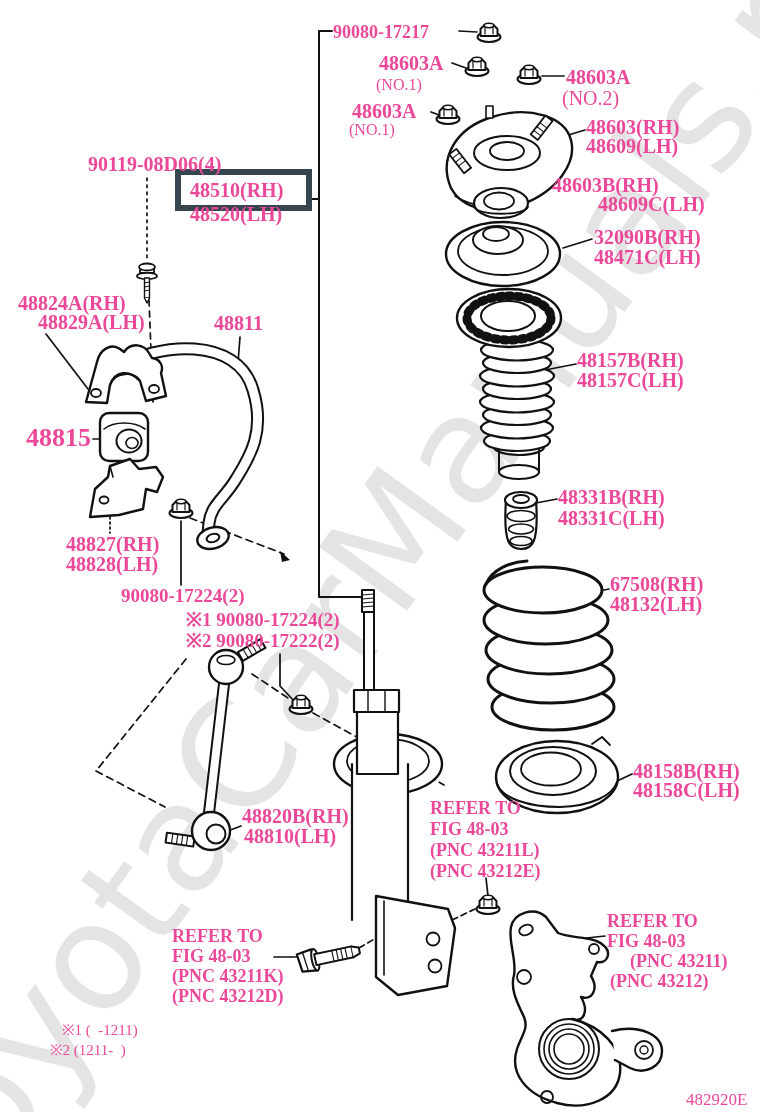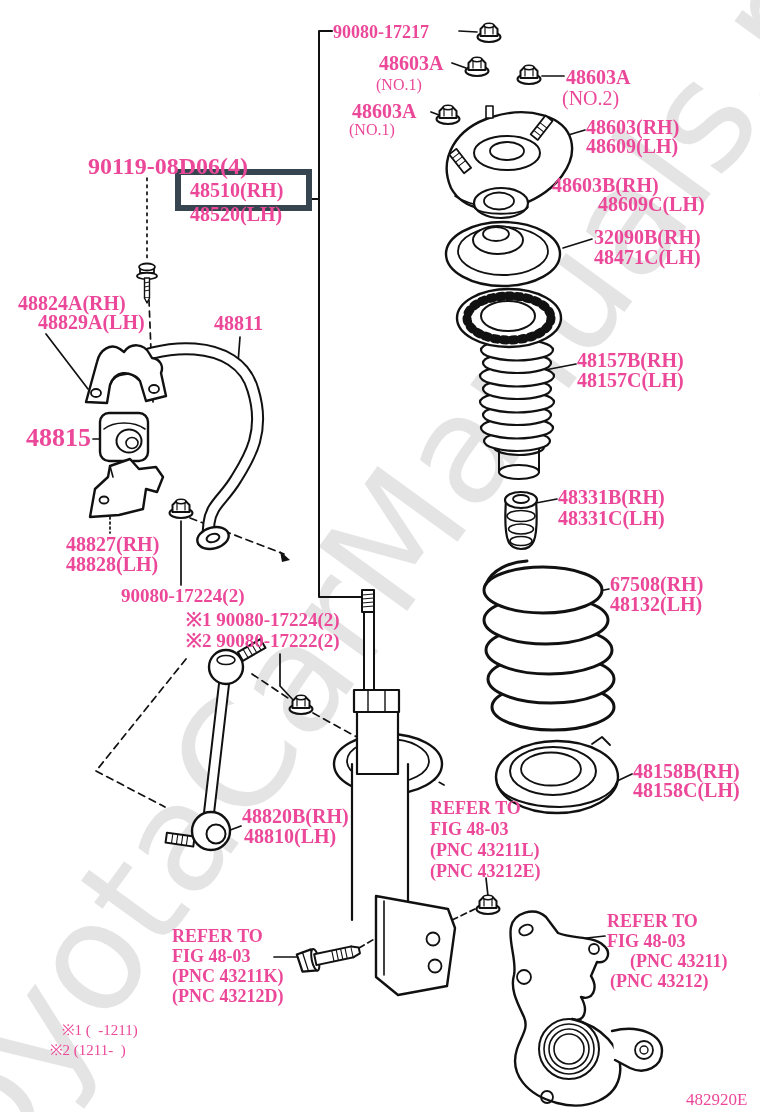--- a/index.html
+++ b/index.html
@@ -302,21 +302,21 @@
       <div class="label" style="left: 594px; top: 227px; font-size: 20px;">32090B(RH)</div>
       <div class="label" style="left: 594px; top: 247px; font-size: 20px;">48471C(LH)</div>
       <div class="label" style="left: 577px; top: 350px; font-size: 20px;">48157B(RH)</div>
       <div class="label" style="left: 577px; top: 370px; font-size: 20px;">48157C(LH)</div>
       <div class="label" style="left: 558px; top: 487px; font-size: 20px;">48331B(RH)</div>
       <div class="label" style="left: 558px; top: 508px; font-size: 20px;">48331C(LH)</div>
       <div class="label" style="left: 610px; top: 574px; font-size: 20px;">67508(RH)</div>
       <div class="label" style="left: 610px; top: 594px; font-size: 20px;">48132(LH)</div>
       <div class="label" style="left: 633px; top: 761px; font-size: 20px;">48158B(RH)</div>
       <div class="label" style="left: 633px; top: 780px; font-size: 20px;">48158C(LH)</div>
-      <div class="label" style="left: 88px; top: 154px; font-size: 24px;">90119-08D06(4)</div>
+      <div class="label" style="left: 88px; top: 154px; font-size: 20px;">90119-08D06(4)</div>
       <div class="label" style="left: 190px; top: 180px; font-size: 20px;">48510(RH)</div>
       <div class="label" style="left: 190px; top: 204px; font-size: 20px;">48520(LH)</div>
       <div class="label" style="left: 18px; top: 293px; font-size: 20px;">48824A(RH)</div>
       <div class="label" style="left: 18px; top: 312px; font-size: 20px; margin-left: 20px;">48829A(LH)</div>
       <div class="label" style="left: 214px; top: 313px; font-size: 20px;">48811</div>
       <div class="label" style="left: 26px; top: 424px; font-size: 26px;">48815</div>
       <div class="label" style="left: 66px; top: 534px; font-size: 20px;">48827(RH)</div>
       <div class="label" style="left: 66px; top: 554px; font-size: 20px;">48828(LH)</div>
       <div class="label" style="left: 121px; top: 586px; font-size: 19px;">90080-17224(2)</div>
       <div class="label" style="left: 186px; top: 610px; font-size: 19px;">※1 90080-17224(2)</div>

